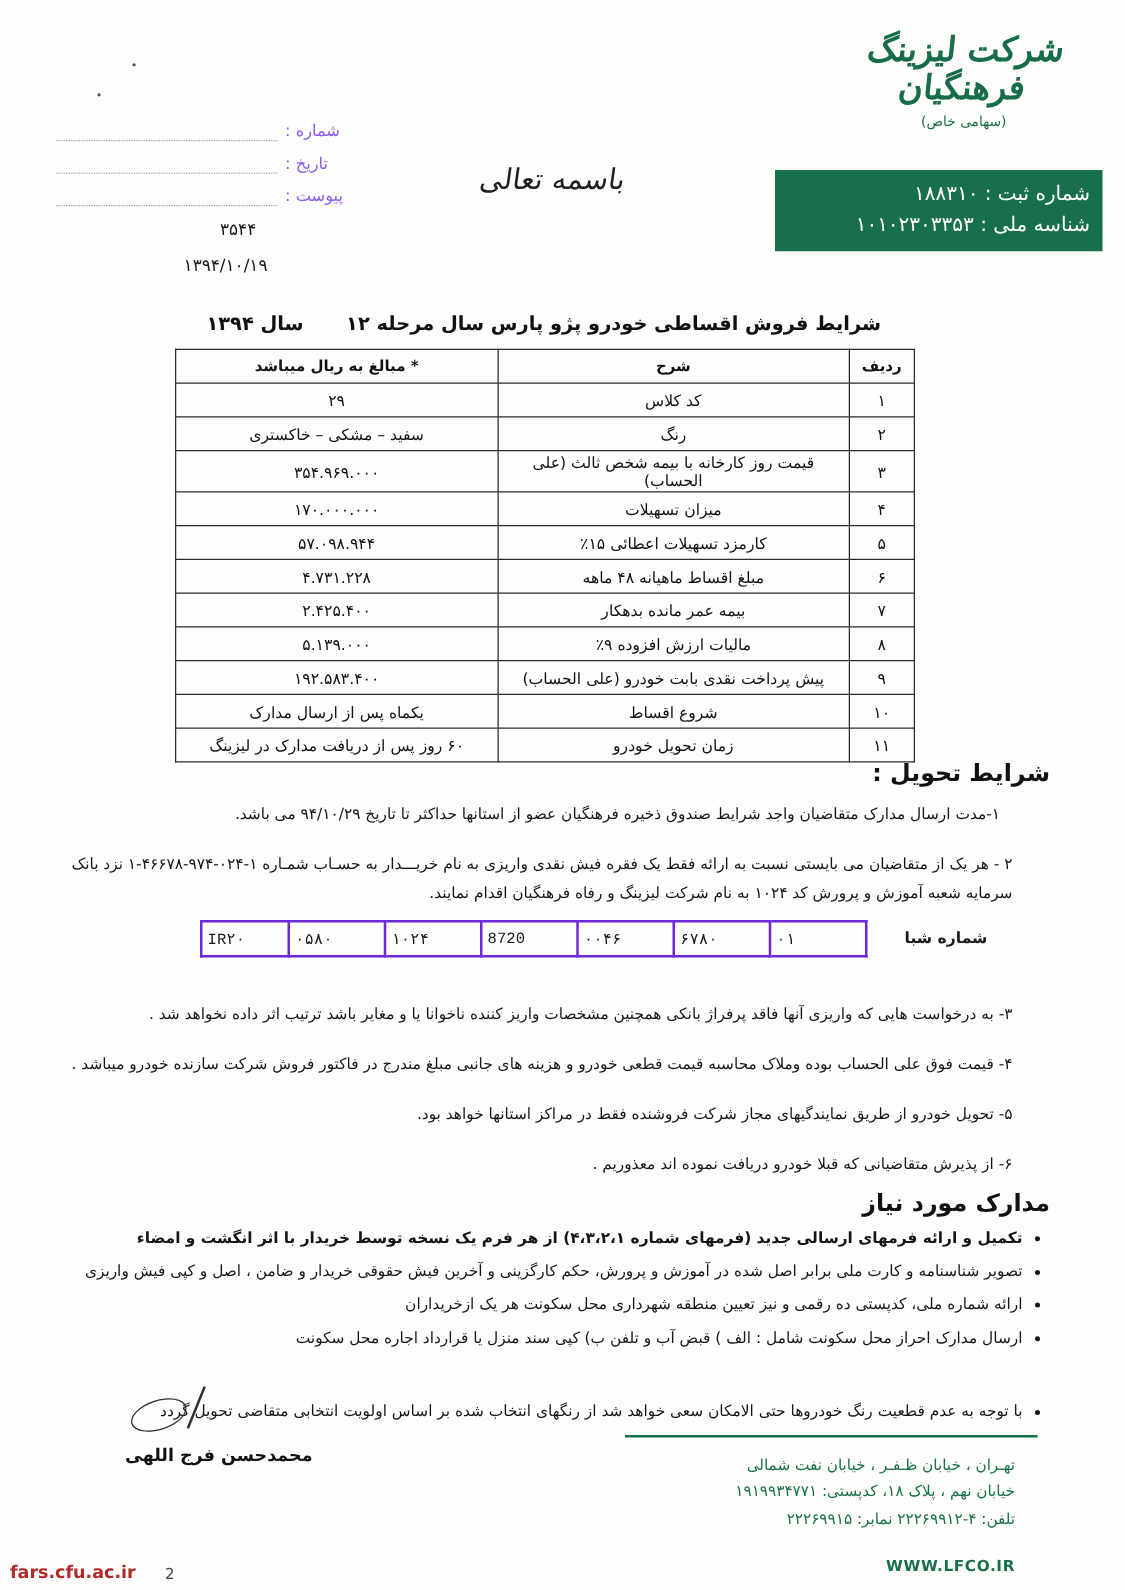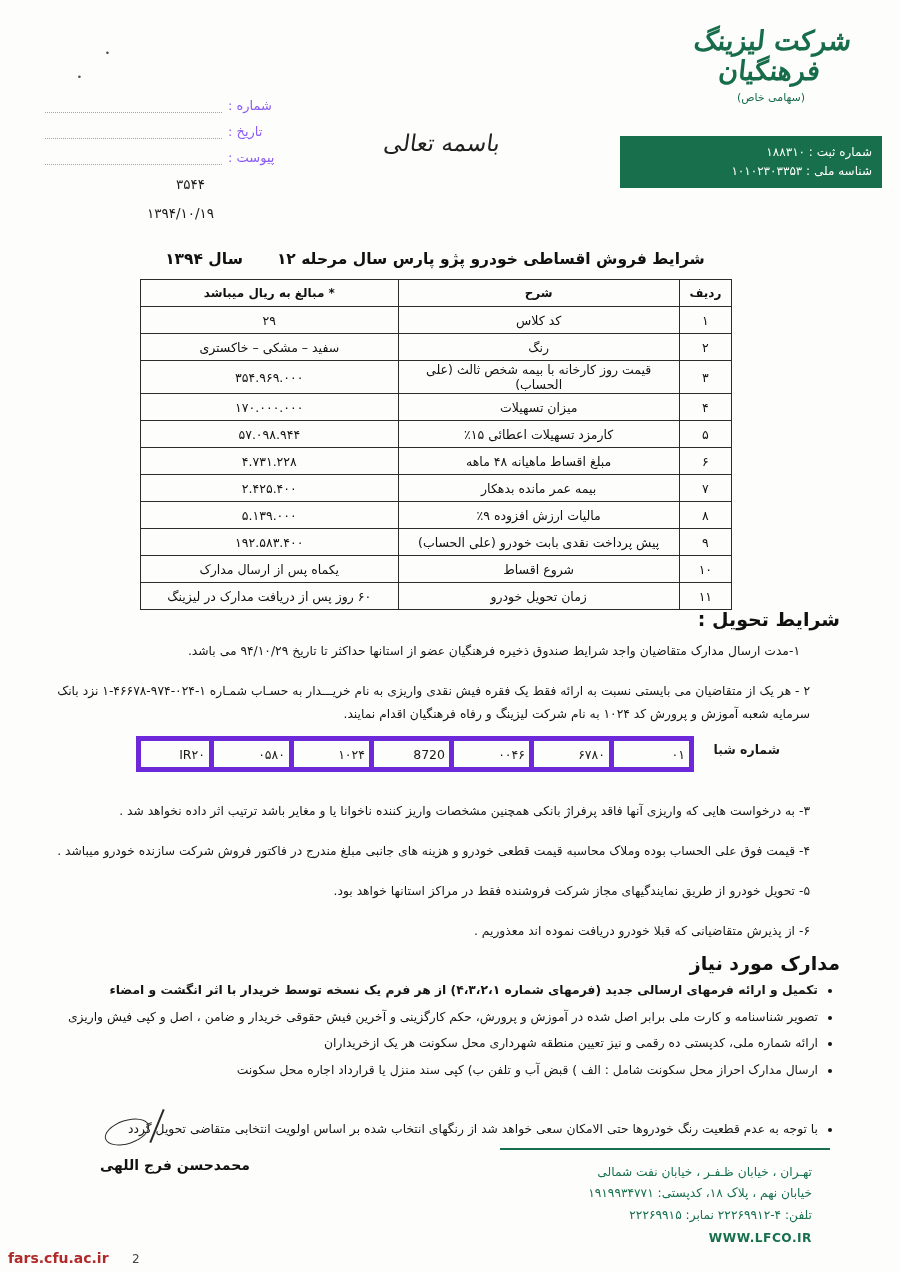--- a/index.html
+++ b/index.html
@@ -41,21 +41,21 @@
     color: #176c4a;
   }
   .green-box {
     position: absolute;
     top: 136px;
     right: 18px;
     width: 262px;
     background: #17704b;
     color: #ffffff;
     padding: 7px 10px 8px 10px;
-    font-size: 12px;
+    font-size: 16px;
     line-height: 1.55;
     text-align: right;
     box-sizing: border-box;
   }
   .reg-line { white-space: nowrap; }
 
   .meta-block {
     position: absolute;
     top: 98px;
     right: 610px;
@@ -167,31 +167,32 @@
   
   table.sheba {
     position: absolute;
     top: 736px;
     right: 206px;
     border-collapse: collapse;
     font-size: 12.5px;
     direction: ltr;
   }
   table.sheba td {
-    border: 5px solid #6d28d9;
+    border: 2px solid #6d28d9;
     height: 26px;
     width: 67px;
-    text-align: right;
+    text-align: left;
     padding: 0 4px;
+    font-family: Liberation Mono, monospace;
   }
   table.sheba td.first { width: 60px; }
   .sheba-label {
     position: absolute;
     top: 742px;
-    right: 120px;
+    right: 110px;
     font-size: 12.5px;
     font-weight: bold;
   }
 
   
   .bullet-list {
     position: absolute;
     top: 978px;
     right: 60px;
     width: 790px;
@@ -254,21 +255,21 @@
     direction: rtl;
     color: #17704b;
     font-size: 12.2px;
     line-height: 1.75;
   }
   .footer .site {
     font-weight: bold;
     letter-spacing: 0.5px;
     direction: ltr;
     text-align: right;
-    margin-top: 2px;
+    margin-top: 17px;
   }
   .footer-rule {
     position: absolute;
     top: 1148px;
     right: 70px;
     width: 330px;
     height: 2px;
     background: #17704b;
   }
   .stamp {

